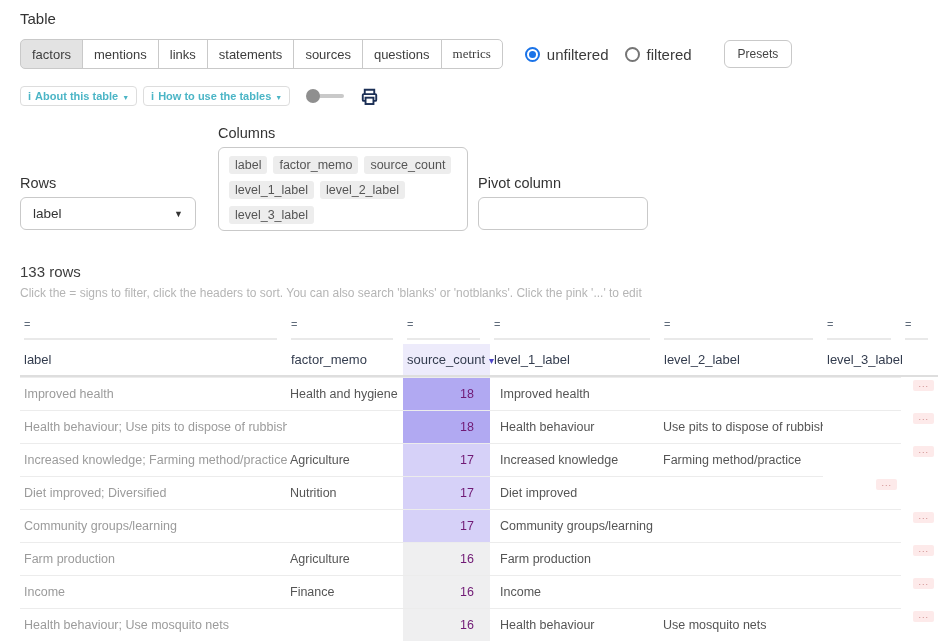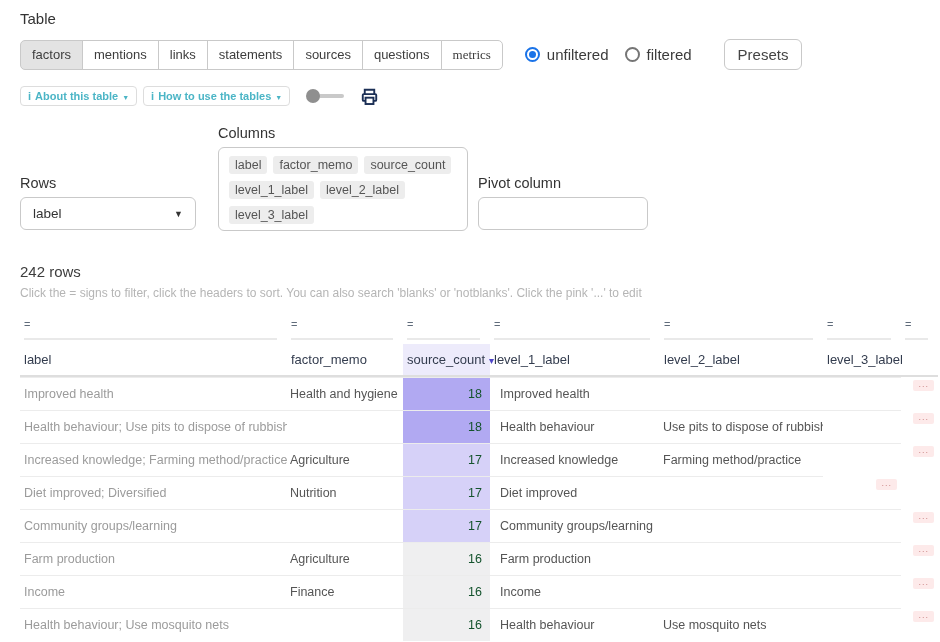--- a/index.html
+++ b/index.html
@@ -15,21 +15,21 @@
   .tab:first-child{border-radius:5px 0 0 5px;margin-left:0;}
   .tab:last-child{border-radius:0 5px 5px 0;font-family:Liberation Serif, serif;}
   .tab.active{background:#e3e3e3;z-index:1;}
   #radio-group{display:flex;align-items:flex-start;margin-left:22px;gap:16px;}
   .radio{display:flex;align-items:center;gap:7px;font-size:15px;color:#3b3b3b;cursor:pointer;}
   .rdot{width:15px;height:15px;border-radius:50%;border:2px solid #757575;box-sizing:border-box;
     display:inline-flex;align-items:center;justify-content:center;background:#fff;}
   .rdot.sel{border-color:#1a73e8;}
   .rdot.sel::after{content:"";width:7px;height:7px;border-radius:50%;background:#1a73e8;}
   #presets-btn{margin-left:32px;background:#fff;border:1px solid #c9c9c9;border-radius:6px;
-    padding:6px 13px;font-size:15px;color:#444;font-family:inherit;cursor:pointer;}
+    padding:6px 13px;font-size:12px;color:#444;font-family:inherit;cursor:pointer;}
   
   #inforow{left:20px;top:86px;display:flex;align-items:center;gap:6px;}
   .info-btn{display:inline-flex;align-items:center;gap:4px;background:#fff;border:1px solid #ddd;
     border-radius:4px;padding:3px 7px;font-size:11px;font-weight:700;color:#4bb5c6;
     font-family:inherit;cursor:pointer;}
   .info-btn .i-glyph{font-style:normal;font-weight:800;}
   .info-btn .caret{font-size:7px;transform:translateY(0.5px);}
   .toggle{display:inline-flex;align-items:center;margin-left:10px;cursor:pointer;}
   .toggle .knob{width:14px;height:14px;border-radius:50%;background:#8f8f8f;z-index:1;}
   .toggle .track{width:26px;height:4px;border-radius:2px;background:#c9c9c9;margin-left:-2px;}
@@ -64,21 +64,21 @@
   .hrow{height:33px;}
   .hcell{display:flex;align-items:center;font-size:13px;color:#333c4e;padding-left:4px;
     border-bottom:2px solid #dedede;cursor:pointer;}
   .hcell.hl{background:#edebfb;}
   .hcell .sort-caret{font-size:10px;margin-left:4px;transform:translateY(1px);}
   .drow{height:33px;}
   .dcell{display:flex;align-items:center;font-size:12.5px;color:#555;padding-left:4px;
     border-top:1px solid #ececec;overflow:hidden;white-space:nowrap;}
   .drow:first-of-type .dcell{border-top:none;}
   .dcell.c-label{color:#9b9b9b;}
-  .dcell.c-num{justify-content:flex-end;padding-right:8px;color:#14532d;}
+  .dcell.c-num{justify-content:flex-end;padding-right:16px;color:#701a75;}
   .dcell.c-edit{border-top:none;align-items:flex-start;justify-content:flex-end;padding:3px 4px 0 0;}
   .edit-btn{background:#fdeaea;color:#cc8888;font-size:9px;letter-spacing:1px;border-radius:2px;
     padding:1px 5px 4px 5px;line-height:6px;cursor:pointer;}
   .pad-lvl1{padding-left:10px;}
   .pad-lvl3{padding-left:6px;}
   .pad-memo{padding-left:3px;}
   .pad-lvl2{padding-left:3px;}
 </style>
 </head>
 <body>
@@ -144,21 +144,21 @@
     </div>
   <div class="ctl-label" id="rows-label">Rows</div>
   <div id="rows-select">
     <span>label</span>
     <span class="sel-caret">▼</span>
   </div>
   <div class="ctl-label" id="pivot-label">Pivot column</div>
   <input id="pivot-input" value="" style="">
 </div>
 
-<div class="abs" id="row-count">242 rows</div>
+<div class="abs" id="row-count">133 rows</div>
 <div class="abs" id="hint">Click the = signs to filter, click the headers to sort. You can also search 'blanks' or 'notblanks'. Click the pink '...' to edit</div>
 
 <div class="abs" id="datatable">
     <div class="trow frow">
       <div class="fcell"><span>=</span><span class="funder"></span></div>
       <div class="fcell"><span>=</span><span class="funder"></span></div>
       <div class="fcell"><span>=</span><span class="funder"></span></div>
       <div class="fcell"><span>=</span><span class="funder"></span></div>
       <div class="fcell"><span>=</span><span class="funder"></span></div>
       <div class="fcell"><span>=</span><span class="funder"></span></div>

